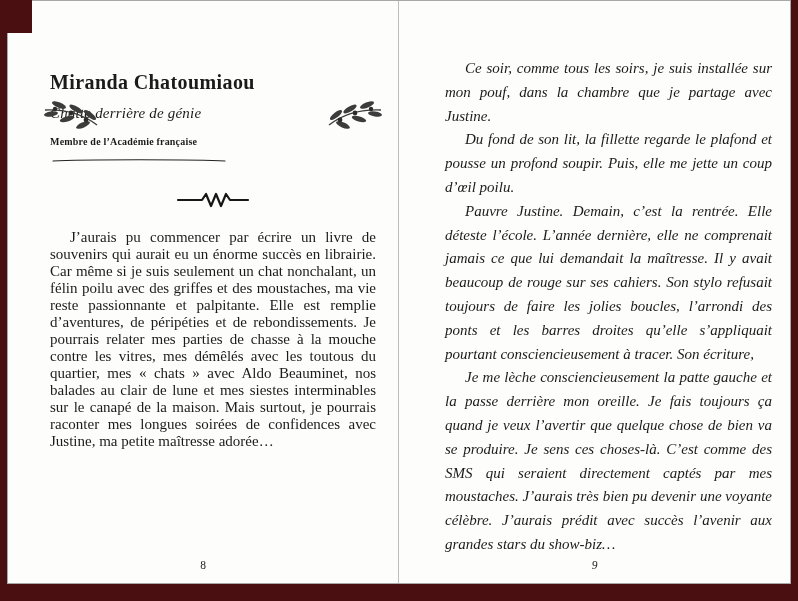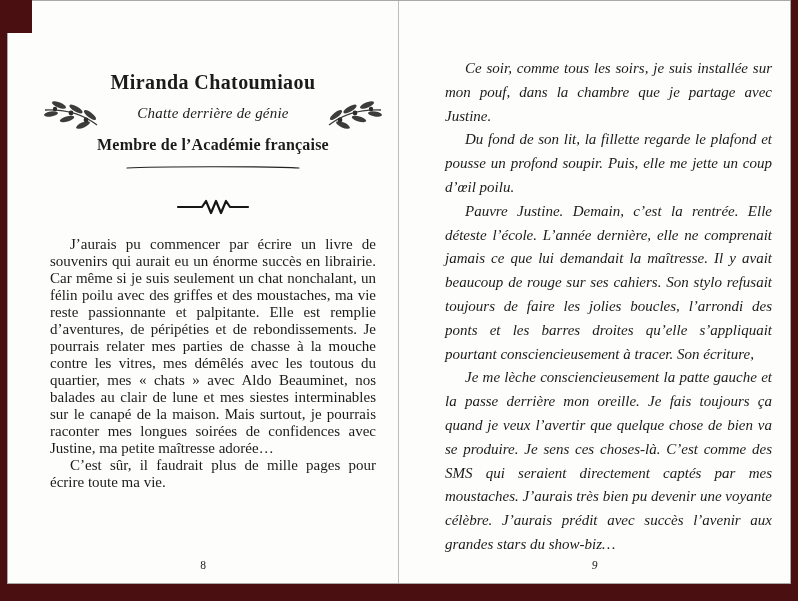--- a/index.html
+++ b/index.html
@@ -20,24 +20,24 @@
   }
   .corner-overlay {
     position:absolute; left:0; top:0;
     width:32px; height:33px;
     background:#4a0f10; z-index:10;
   }
   .page { position:relative; width:50%; height:100%; }
   .page-left  { border-right:1px solid #bdbdbd; padding:0 22px 0 42px; }
   .page-right { padding:0 18px 0 46px;font-style:italic; }
 
-  .header { position:relative; margin-top:70px; text-align:center; }
+  .header { position:relative; margin-top:70px; }
   .title { font-size:20px; font-weight:bold; letter-spacing:.4px; white-space:nowrap; }
   .subtitle { font-style:italic; font-size:15px; margin-top:11px; letter-spacing:.2px; }
-  .affiliation { font-weight:bold; font-size:16px; margin-top:14px; letter-spacing:.2px; }
+  .affiliation { font-weight:bold; font-size:10px; margin-top:14px; letter-spacing:.2px; }
   .flourish { display:block; margin:4px auto 0; }
   .branch { position:absolute; top:24px; }
   .branch-left  { left:-8px; transform:scaleX(-1); }
   .branch-right { right:-8px; }
 
   .divider { display:block; margin:22px auto 16px; }
 
   .body-text { font-size:15px; line-height:17px; text-align:justify;
                hyphens:auto; -webkit-hyphens:auto; }
   .body-text p { text-indent:20px; }
@@ -97,21 +97,20 @@
     </div>
 
     <span class="divider" style="width:74px">
       <svg width="74" height="18" viewBox="0 0 74 18">
         <path d="M2,9 H26 l4,-6 5,12 5,-12 5,12 5,-12 4,6 H72" fill="none" stroke="#161616" stroke-width="2.2" stroke-linejoin="round" stroke-linecap="round"></path>
       </svg>
     </span>
 
     <div class="body-text">
       <p>J’aurais pu commencer par écrire un livre de souvenirs qui aurait eu un énorme succès en librairie. Car même si je suis seulement un chat nonchalant, un félin poilu avec des griffes et des moustaches, ma vie reste passionnante et palpitante. Elle est remplie d’aventures, de péripéties et de rebondissements. Je pourrais relater mes parties de chasse à la mouche contre les vitres, mes démêlés avec les toutous du quartier, mes « chats » avec Aldo Beauminet, nos balades au clair de lune et mes siestes interminables sur le canapé de la maison. Mais surtout, je pourrais raconter mes longues soirées de confidences avec Justine, ma petite maîtresse adorée…</p>
-      <p>C’est sûr, il faudrait plus de mille pages pour écrire toute ma vie.</p>
     </div>
 
     <div class="page-number">8</div>
   </div>
 
   <div class="page page-right">
     <div class="body-text">
       <p>Ce soir, comme tous les soirs, je suis installée sur mon pouf, dans la chambre que je partage avec Justine.</p>
       <p>Du fond de son lit, la fillette regarde le plafond et pousse un profond soupir. Puis, elle me jette un coup d’œil poilu.</p>
       <p>Pauvre Justine. Demain, c’est la rentrée. Elle déteste l’école. L’année dernière, elle ne comprenait jamais ce que lui demandait la maîtresse. Il y avait beaucoup de rouge sur ses cahiers. Son stylo refusait toujours de faire les jolies boucles, l’arrondi des ponts et les barres droites qu’elle s’appliquait pourtant consciencieusement à tracer. Son écriture,</p>

